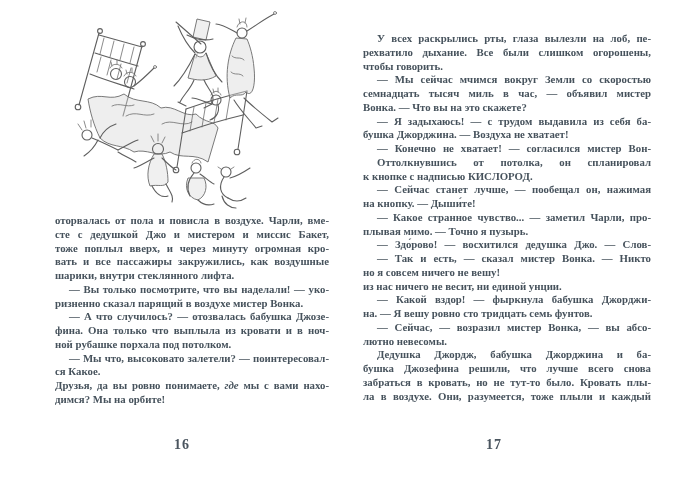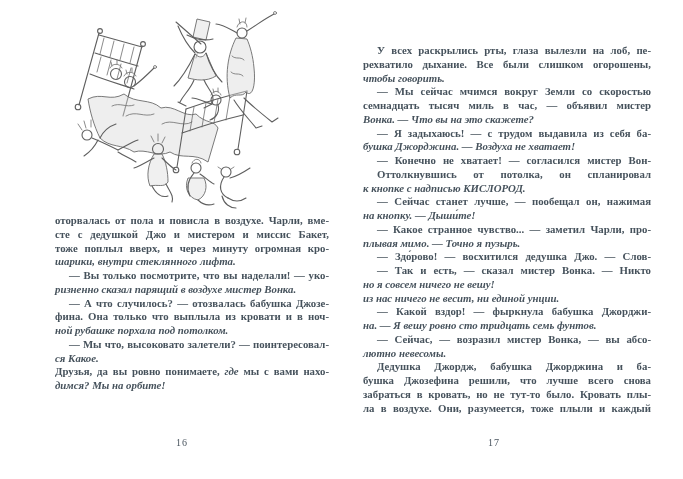--- a/index.html
+++ b/index.html
@@ -12,28 +12,28 @@
   .illustration{position:absolute;left:66px;top:6px;width:232px;height:206px;}
   .textblock{
     position:absolute;
     color:#46525c;
     font-size:10.8px;
     line-height:13.75px;
     font-weight:600;
     letter-spacing:0px;
   }
   .textblock.left{left:55px;top:214px;width:274px;}
-  .textblock.right{left:363px;top:44px;width:288px;}
+  .textblock.right{left:363px;top:32px;width:288px;}
   .line{text-align:justify;text-align-last:justify;white-space:normal;}
-  .line.end{text-align-last:left;font-style:italic;}
+  .line.end{text-align-last:left;}
   .line.indent{padding-left:14px;}
   .line i{font-style:italic;}
   .pagenum{
     position:absolute;top:437px;
-    color:#4a555f;font-size:10px;font-weight:400;
+    color:#4a555f;font-size:14px;font-weight:700;
     text-align:center;letter-spacing:1px;
   }
   .pagenum.left{left:45px;width:274px;}
   .pagenum.right{left:350px;width:288px;}
   svg .ink{fill:none;stroke:#5f5f5f;stroke-width:1.1;stroke-linecap:round;stroke-linejoin:round;}
   svg .thin{fill:none;stroke:#6d6d6d;stroke-width:0.8;stroke-linecap:round;}
   svg .wash{fill:#d9d9d9;fill-opacity:0.45;stroke:#6b6b6b;stroke-width:0.9;}
   svg .wash2{fill:#e3e3e3;fill-opacity:0.55;stroke:#6b6b6b;stroke-width:0.9;}
 </style>
 </head>
@@ -143,20 +143,21 @@
       <path class="ink" d="M164,172 C172,170 178,166 184,162"></path>
       <path class="ink" d="M162,192 C168,196 174,196 180,192"></path>
       <path class="ink" d="M156,190 C158,198 164,202 170,202"></path>
     </g>
   </svg>
 
   <div class="textblock left">
       <div class="line"><span>оторвалась от пола и повисла в воздухе. Чарли, вме-</span></div>
       <div class="line"><span>сте с дедушкой Джо и мистером и миссис Бакет,</span></div>
       <div class="line"><span>тоже поплыл вверх, и через минуту огромная кро-</span></div>
+      <div class="line"><span>вать и все пассажиры закружились, как воздушные</span></div>
       <div class="line end"><span>шарики, внутри стеклянного лифта.</span></div>
       <div class="line indent"><span>— Вы только посмотрите, что вы наделали! — уко-</span></div>
       <div class="line end"><span>ризненно сказал парящий в воздухе мистер Вонка.</span></div>
       <div class="line indent"><span>— А что случилось? — отозвалась бабушка Джозе-</span></div>
       <div class="line"><span>фина. Она только что выплыла из кровати и в ноч-</span></div>
       <div class="line end"><span>ной рубашке порхала под потолком.</span></div>
       <div class="line indent"><span>— Мы что, высоковато залетели? — поинтересовал-</span></div>
       <div class="line end"><span>ся Какое.</span></div>
       <div class="line"><span>Друзья, да вы ровно понимаете, </span><i>где</i><span> мы с вами нахо-</span></div>
       <div class="line end"><span>димся? Мы на орбите!</span></div>

